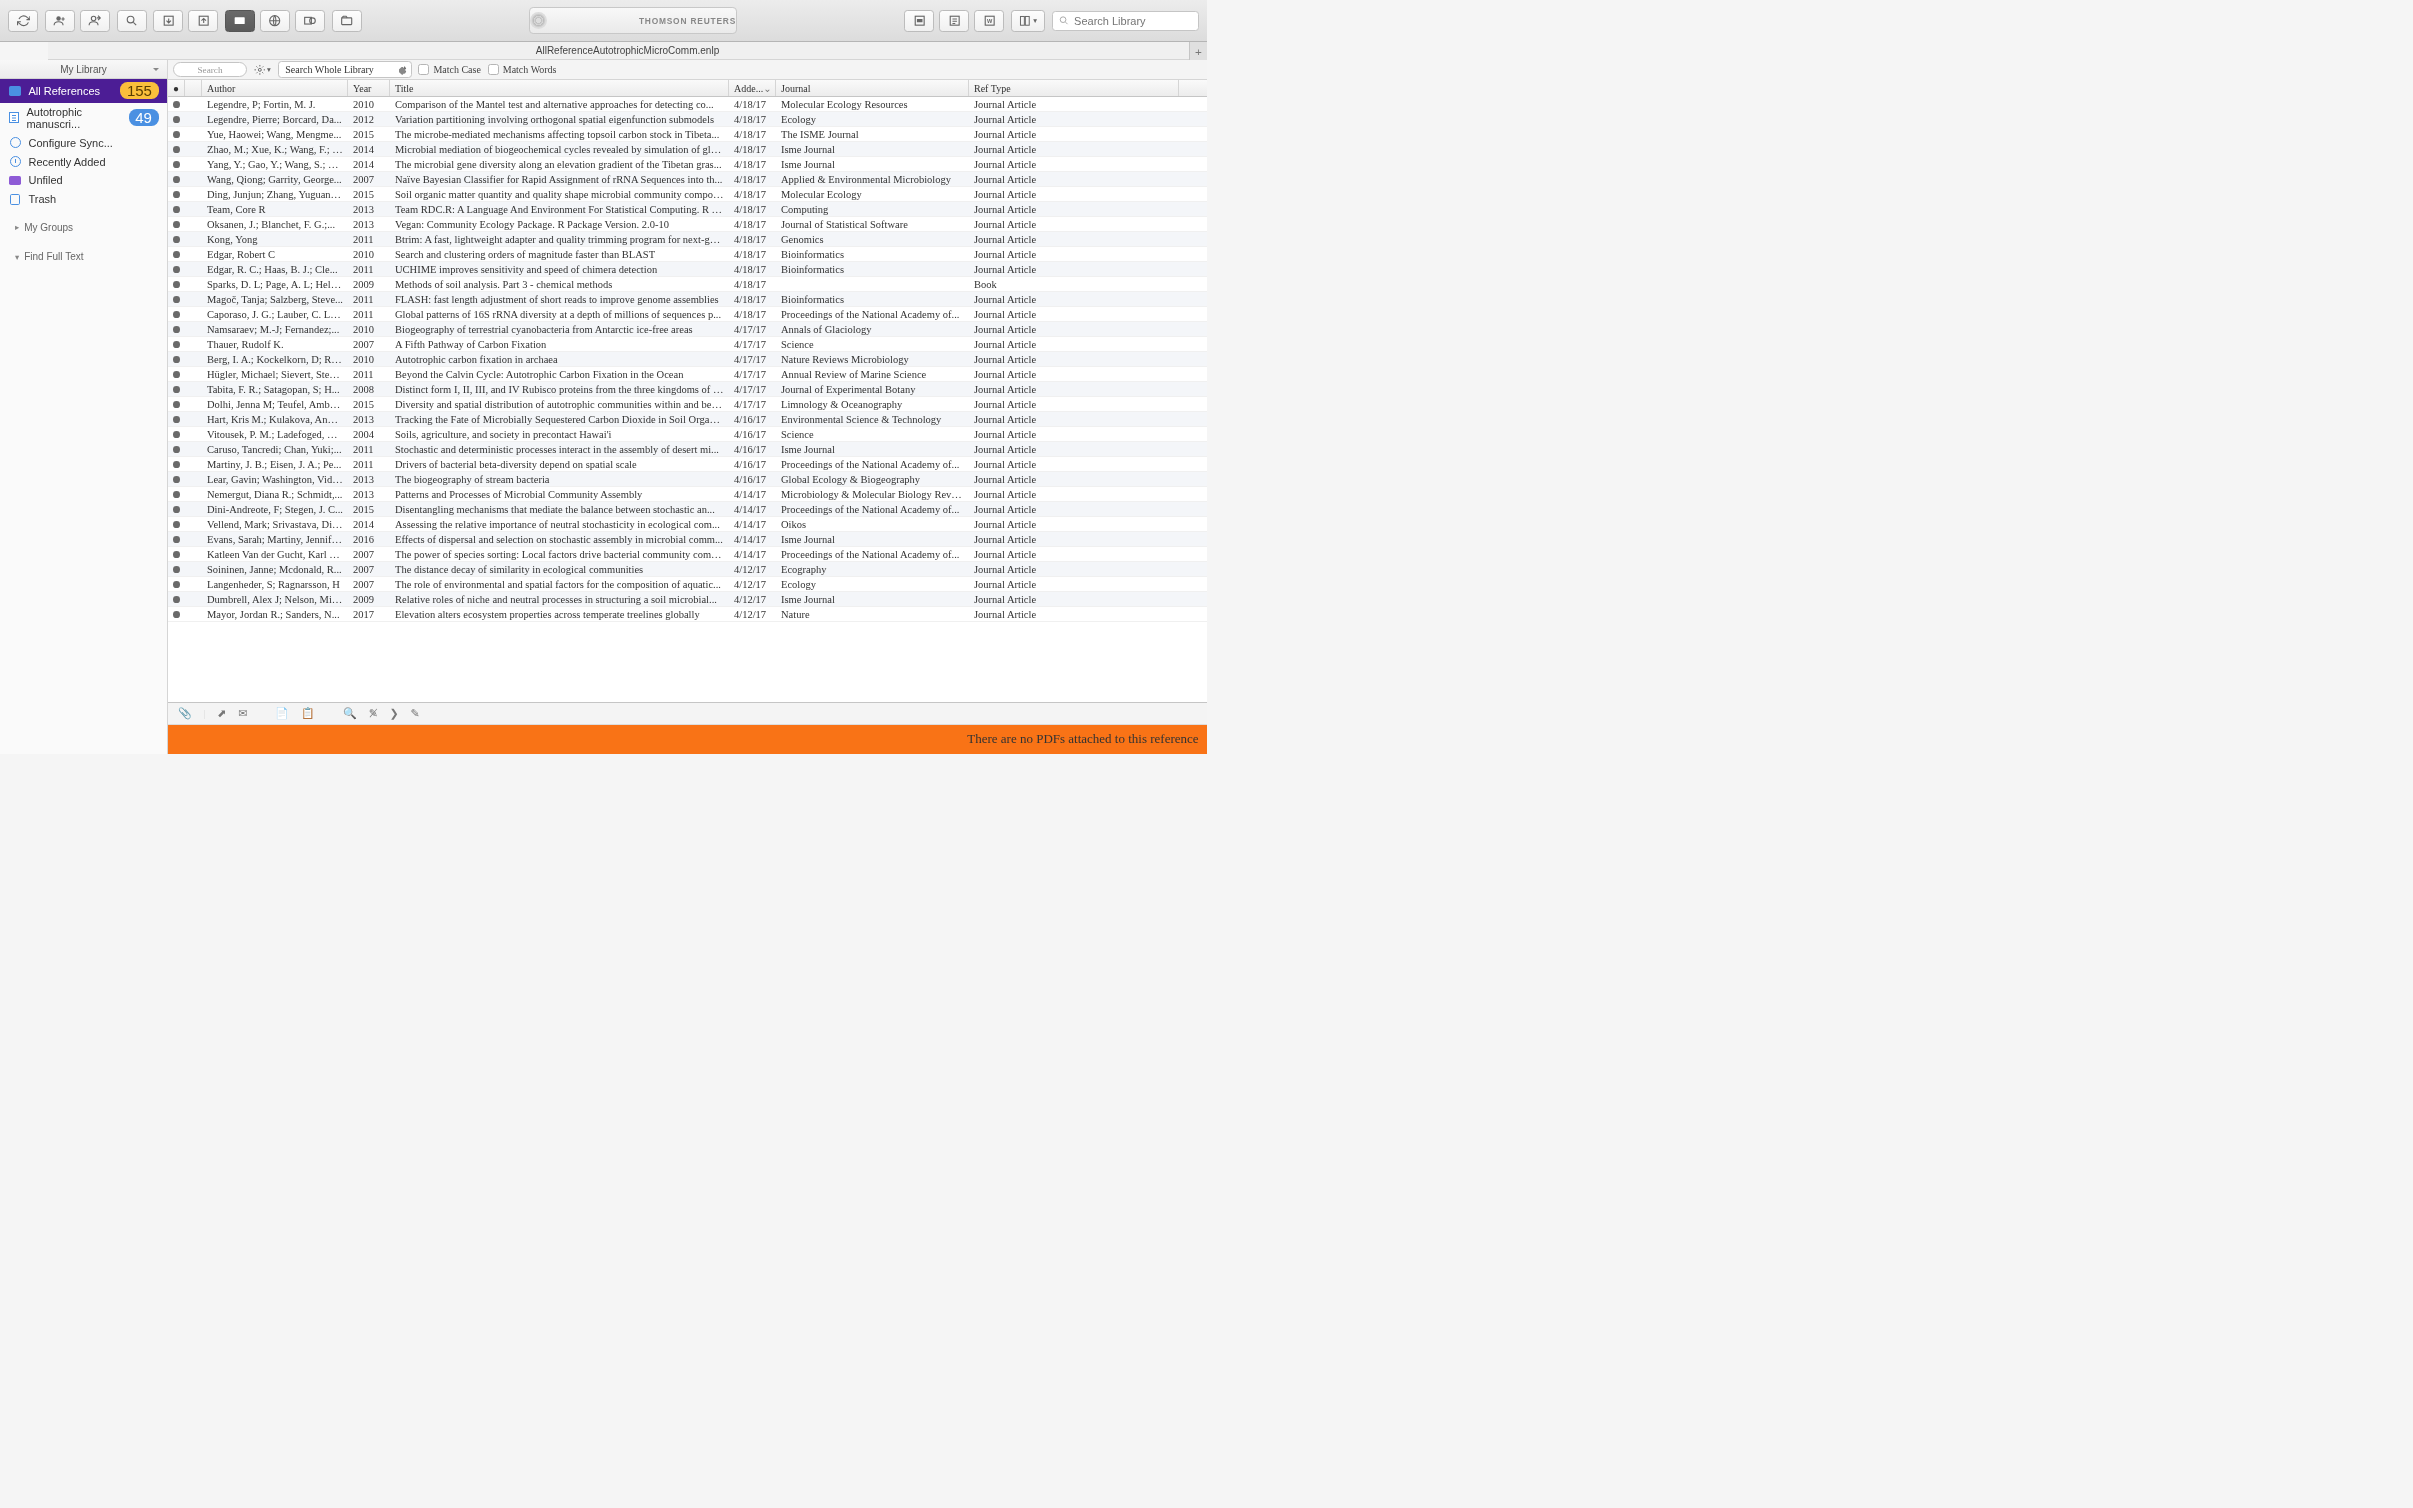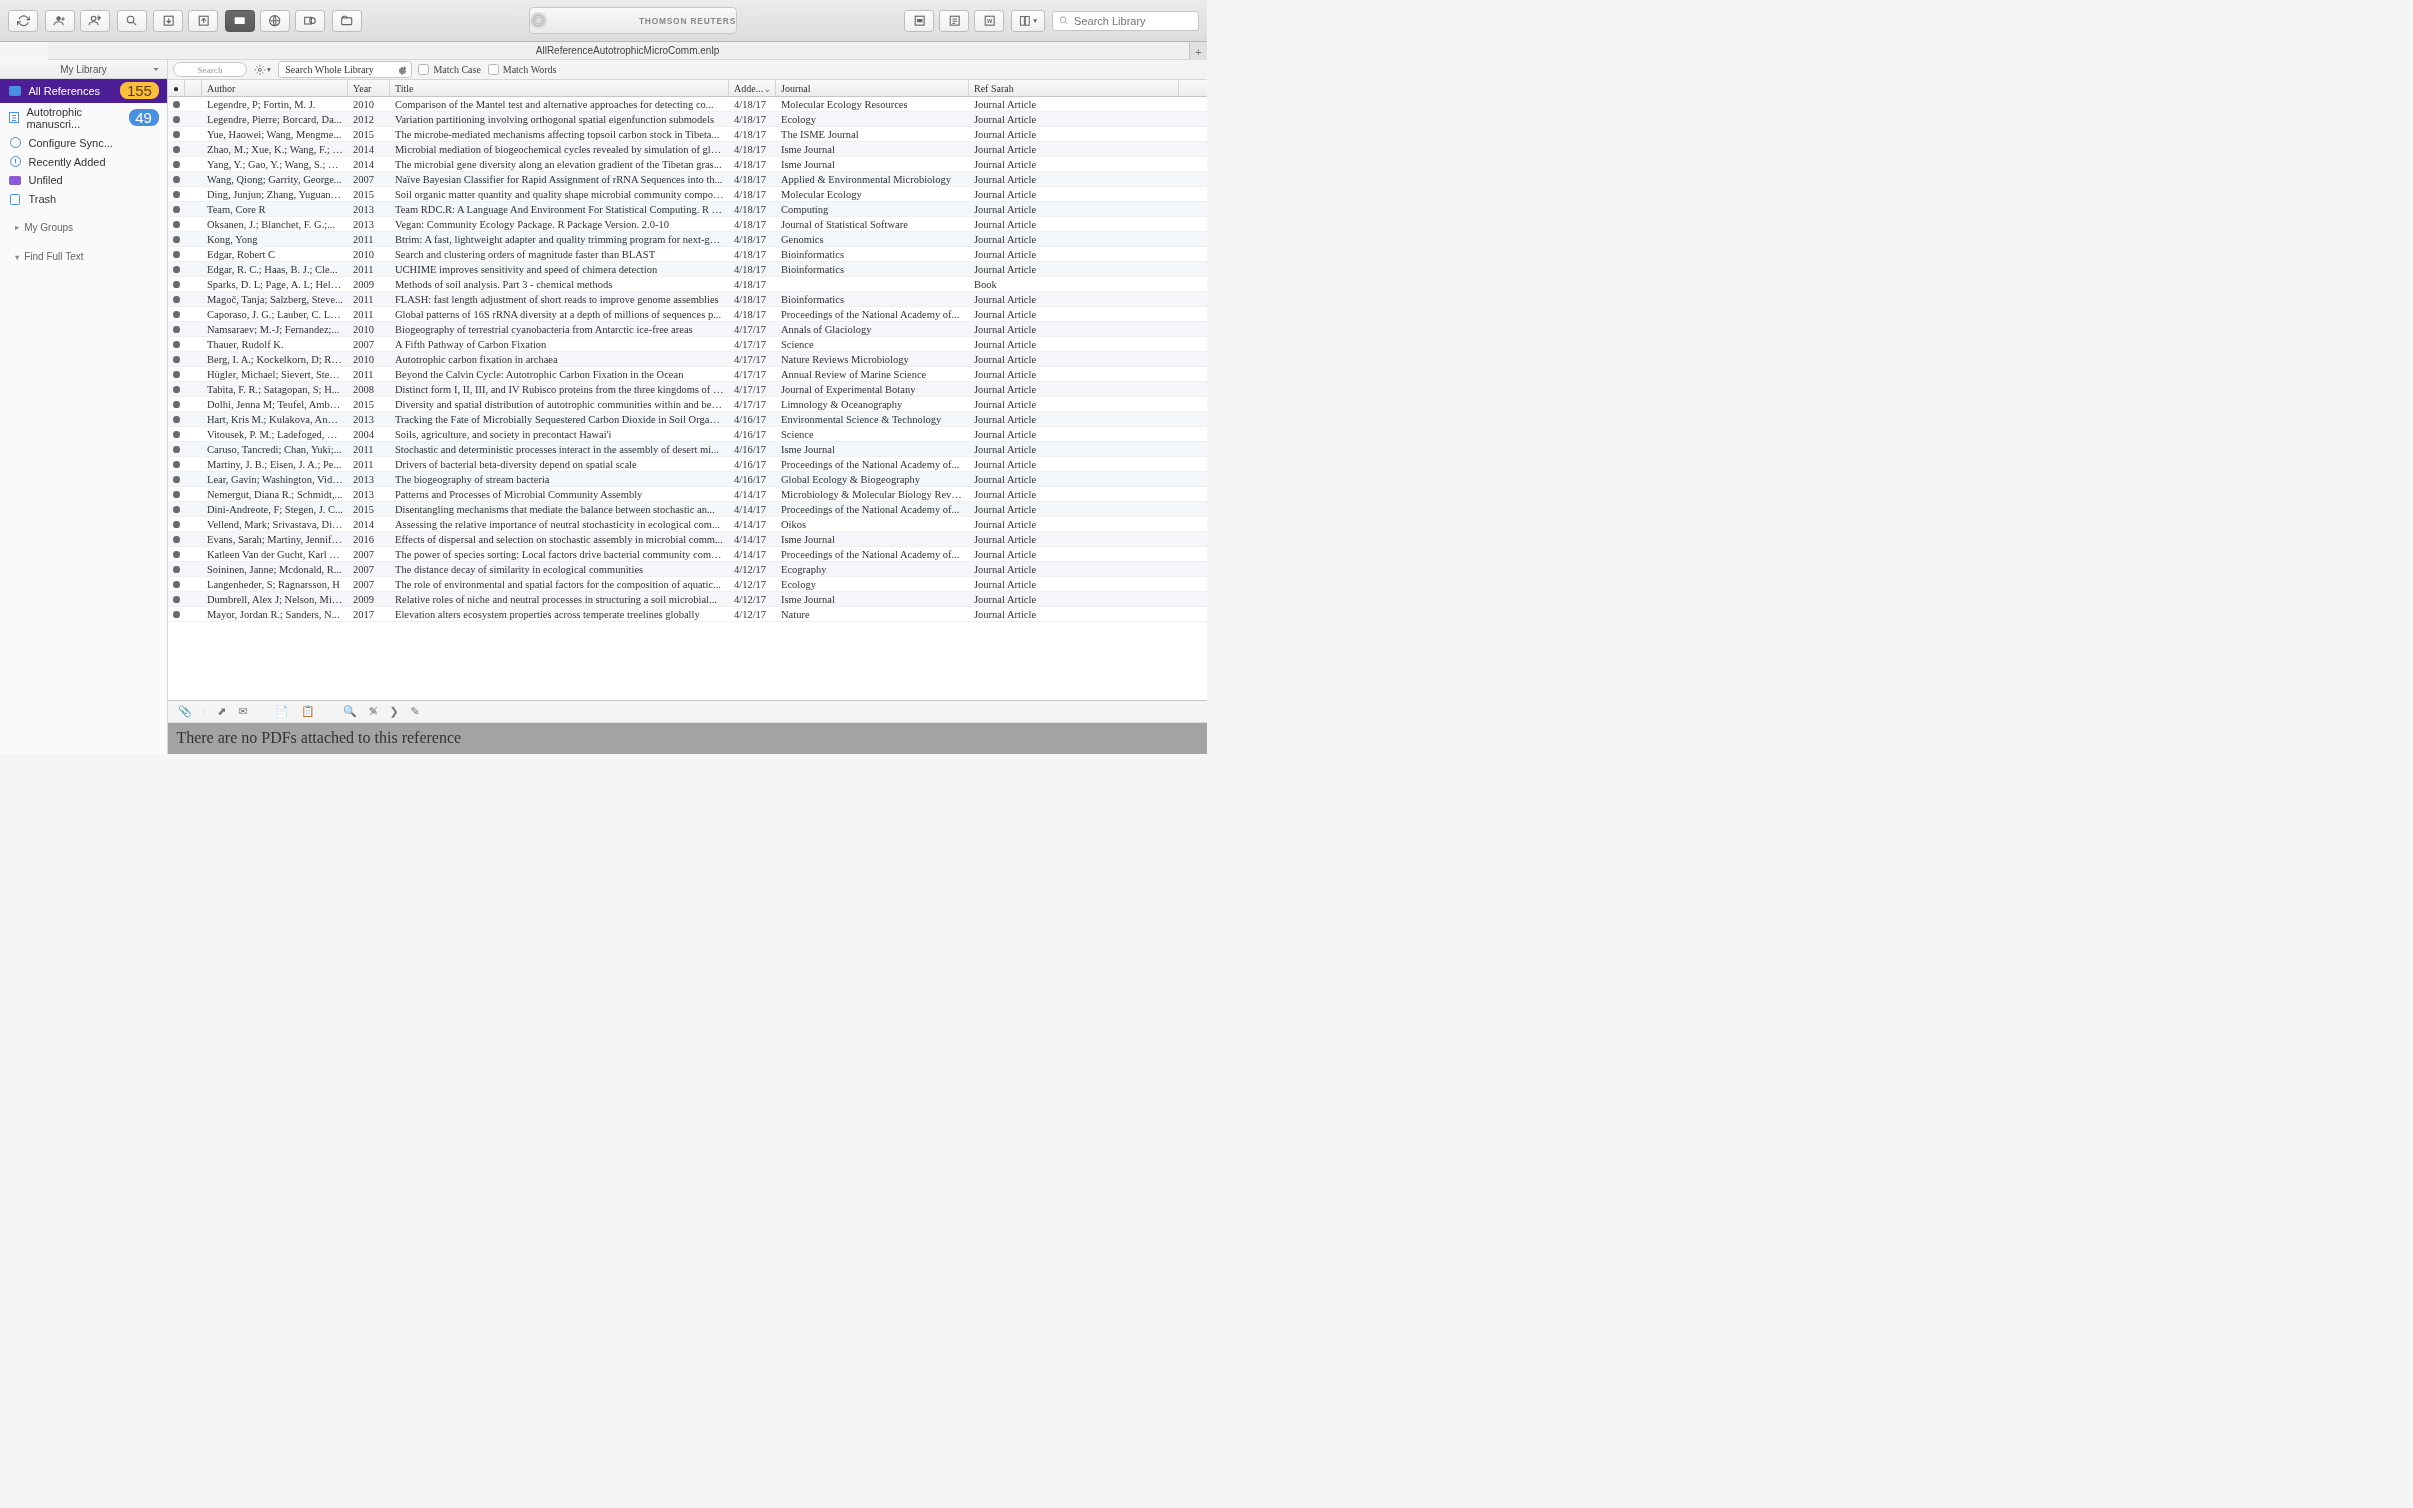--- a/index.html
+++ b/index.html
@@ -60,21 +60,21 @@
 .col-dot{width:17px;}.col-clip{width:17px;}.col-author{width:146px;}.col-year{width:42px;}.col-title{width:339px;}.col-added{width:47px;}.col-journal{width:193px;}.col-ref{width:210px;}
 .trow { display:flex; height:15px; align-items:center; border-bottom:0.8px solid #f0f0f0;}
 .trow:nth-child(even){ background:#f4f6f9;}
 .td { padding:0.8px 5px; font-size:10.5px; white-space:nowrap; overflow:hidden; text-overflow:ellipsis;}
 .dot { width:6.7px; height:6.7px; border-radius:50%; background:#6a6a6a; margin:auto;}
 
 
 .bottom { border-top:0.8px solid #c5c5c5;}
 .btoolbar { height:22px; display:flex; align-items:center; gap:11.7px; padding:0 10px; color:#777; background:#f4f4f4; border-bottom:0.8px solid #ddd;}
 .btoolbar span{ cursor:pointer;}
-.bmsg { padding:6.7px 8.4px; font-size:16px; color:#333; background:#a3a3a3;}
+.bmsg { padding:6.7px 8.4px; font-size:13px; color:#333; background:#f97316;text-align:right;}
 
 
 .i-box{width:11.7px;height:10px;background:#4a90e2;border-radius:1.7px;}
 .i-doc{width:9.2px;height:11px;background:#fff;border:0.8px solid #4a90e2;position:relative;}
 .i-doc::before{content:"";position:absolute;left:1.7px;top:1.7px;right:1.7px;height:0.8px;background:#4a90e2;box-shadow:0 2.5px #4a90e2,0 5px #4a90e2;}
 .i-gear{width:11px;height:11px;border:1.7px solid #4a90e2;border-radius:50%;}
 .i-clock{width:11px;height:11px;border:1.3px solid #4a90e2;border-radius:50%;position:relative;}
 .i-clock::after{content:"";position:absolute;left:4.2px;top:1.7px;width:0.8px;height:4.2px;background:#4a90e2;}
 .i-folder{width:11.7px;height:9.2px;background:#8e5bd6;border-radius:1.7px;}
 .i-trash{width:9.2px;height:11px;border:1.3px solid #4a90e2;border-radius:1.7px;}
@@ -288,21 +288,21 @@
 
     <div class="table-wrap">
       <div class="thead">
         <div class="th col-dot">●</div>
         <div class="th col-clip"></div>
         <div class="th col-author">Author</div>
         <div class="th col-year">Year</div>
         <div class="th col-title">Title</div>
         <div class="th col-added sort">Adde...</div>
         <div class="th col-journal">Journal</div>
-        <div class="th col-ref">Ref Sarah</div>
+        <div class="th col-ref">Ref Type</div>
       </div>
       <div id="tbody">
           <div class="trow">
             <div class="td col-dot">
               <div class="dot"></div>
             </div>
             <div class="td col-clip"></div>
             <div class="td col-author">Legendre, P; Fortin, M. J.</div>
             <div class="td col-year">2010</div>
             <div class="td col-title">Comparison of the Mantel test and alternative approaches for detecting co...</div>

